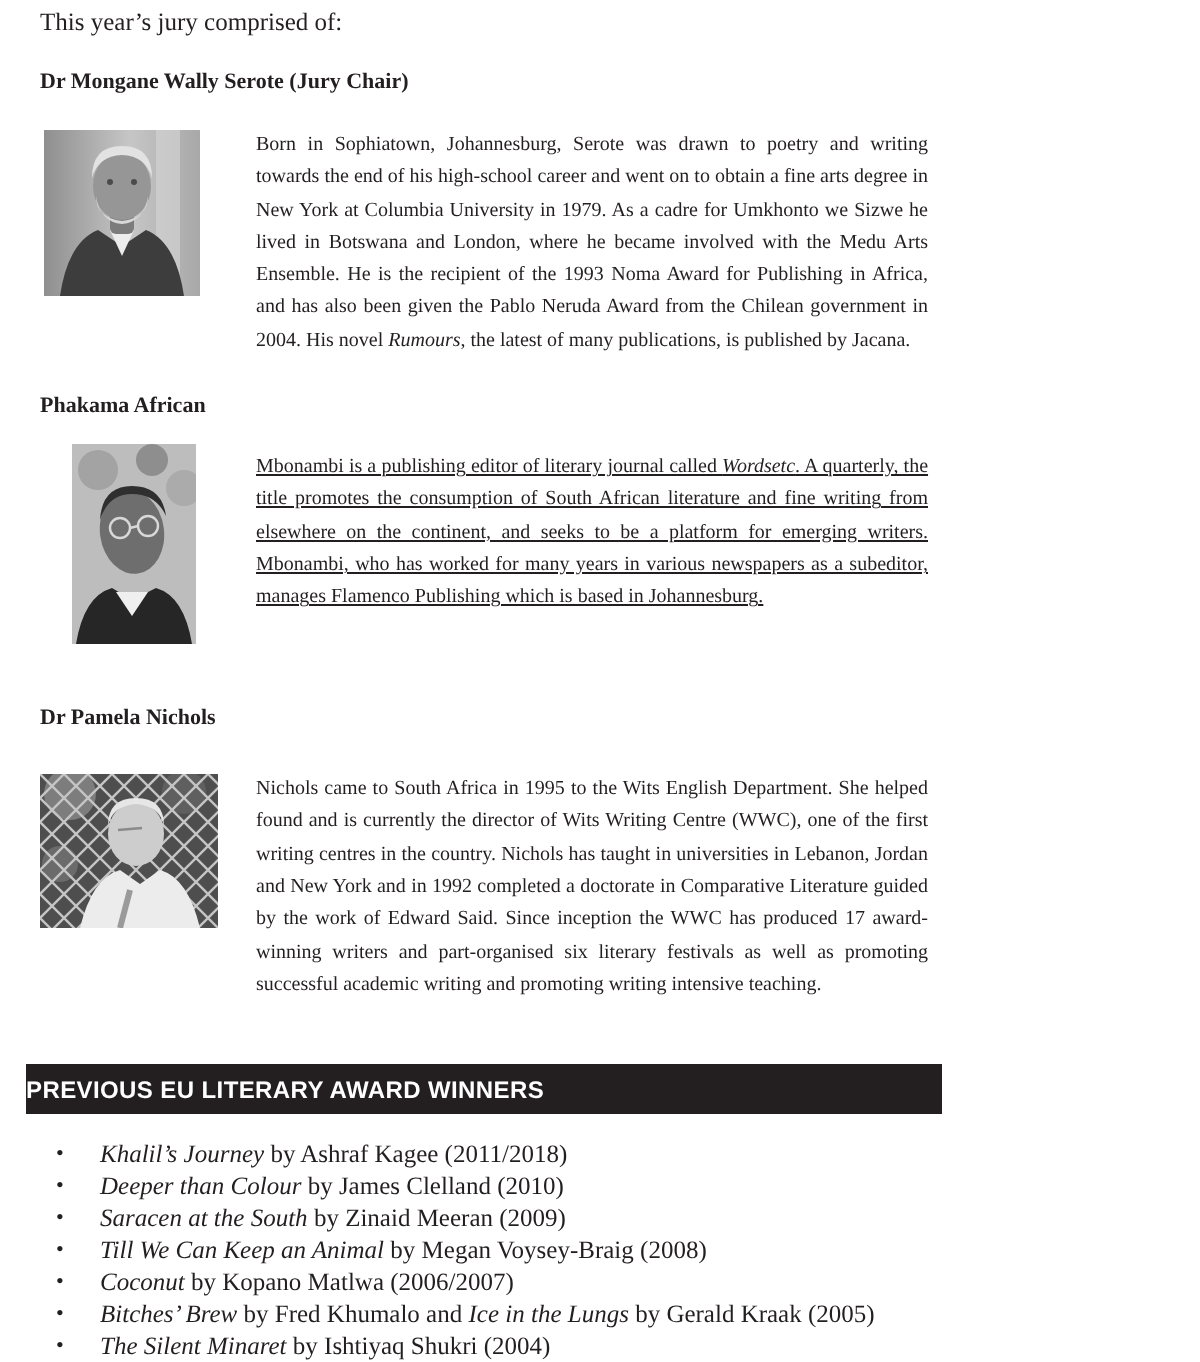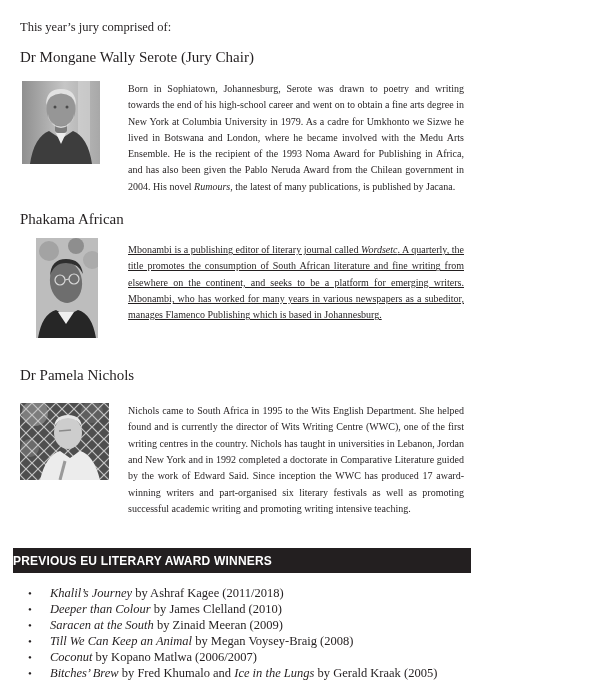--- a/index.html
+++ b/index.html
@@ -5,33 +5,33 @@
   html, body { margin: 0; padding: 0; background: #ffffff; }
   body {
     width: 600px; height: 681px;
     font-family: "Liberation Serif", serif;
     color: #231f20;
     overflow: hidden;
   }
   .page {
     box-sizing: border-box;
     width: 484px; height: 681px;
-    padding: 19px 20px 0 20px;
+    padding: 3px 20px 0 20px;
     overflow: hidden;
   }
   .intro {
     margin: 0;
     font-size: 12.5px;
     line-height: 16px;
   }
   .juror-name {
     margin: 0;
-    font-size: 15px;
+    font-size: 11px;
     line-height: 17px;
-    font-weight: normal;
+    font-weight: bold;
   }
   .juror-name.first { margin-top: 14px; }
   .bio-row { display: flex; }
   .photo-col { flex: 0 0 108px; width: 108px; }
   .photo-frame { display: block; }
   .bio {
     margin: 0;
     flex: 1 1 auto;
     font-size: 10px;
     line-height: 16.3px;

